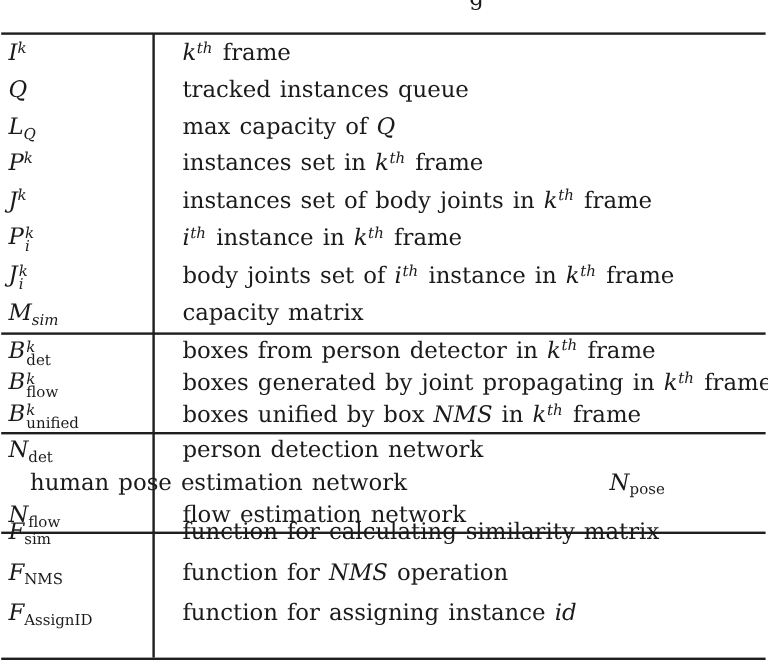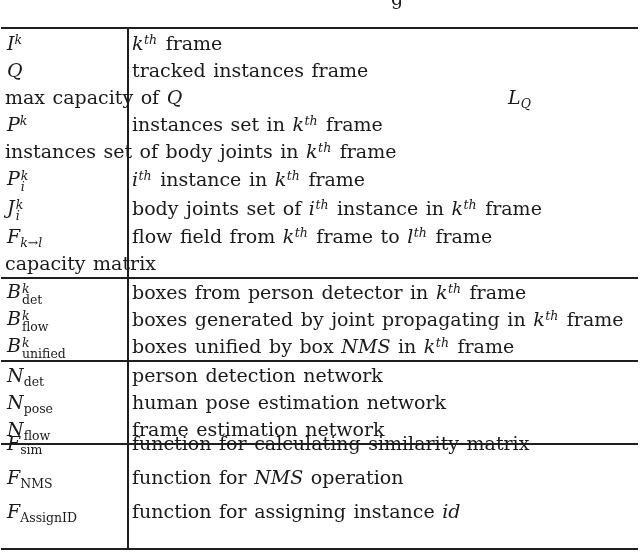--- a/index.html
+++ b/index.html
@@ -47,21 +47,21 @@
   .sec3 { top: 426px; height: 102px; }
   .row { display: flex; align-items: center; }
   .cell { font-size: 19px; line-height: 22px; white-space: nowrap; }
   .sym {
     width: 127px;
     padding-left: 7px;
     box-sizing: border-box;
     flex: 0 0 auto;
   }
   .desc {
-    padding-left: 5px;
+    padding-left: 25px;
     flex: 1;
     word-spacing: 1.5px;
   }
   .it { font-style: italic; }
   .rm { font-style: normal; }
   .script { font-style: italic; }
   sup, sub { font-size: 12.5px; line-height: 0; }
   sup { vertical-align: 6px; }
   sub { vertical-align: -4px; }
   .desc sup { margin-right: 1px; margin-left: 0.5px; }
@@ -90,52 +90,50 @@
 <div class="vdivider"></div>
 
 <div id="notation-table">
     <div class="section sec0">
       <div class="row">
         <div class="cell sym"><span class="it">I</span><sup><span class="it">k</span></sup></div>
         <div class="cell desc"><span class="it">k</span><sup class="it">th</sup> frame</div>
       </div>
       <div class="row">
         <div class="cell sym"><span class="it">Q</span></div>
-        <div class="cell desc">tracked instances frame</div>
+        <div class="cell desc">tracked instances queue</div>
       </div>
       <div class="row">
+        <div class="cell sym"><span class="it">L</span><sub><span class="it">Q</span></sub></div>
         <div class="cell desc">max capacity of <span class="it">Q</span></div>
-        <div class="cell sym"><span class="it">L</span><sub><span class="it">Q</span></sub></div>
       </div>
       <div class="row">
         <div class="cell sym"><span class="script">P</span><sup><span class="it">k</span></sup></div>
         <div class="cell desc">instances set in <span class="it">k</span><sup class="it">th</sup> frame</div>
       </div>
       <div class="row">
+        <div class="cell sym"><span class="script">J</span><sup><span class="it">k</span></sup></div>
         <div class="cell desc">instances set of body joints in <span class="it">k</span><sup class="it">th</sup> frame</div>
       </div>
       <div class="row">
         <div class="cell sym"><span class="it">P</span><span class="stack">
             <span class="it">k</span>
             <span class="it">i</span>
           </span></div>
         <div class="cell desc"><span class="it">i</span><sup class="it">th</sup> instance in <span class="it">k</span><sup class="it">th</sup> frame</div>
       </div>
       <div class="row">
         <div class="cell sym"><span class="it">J</span><span class="stack">
             <span class="it">k</span>
             <span class="it">i</span>
           </span></div>
         <div class="cell desc">body joints set of <span class="it">i</span><sup class="it">th</sup> instance in <span class="it">k</span><sup class="it">th</sup> frame</div>
       </div>
       <div class="row">
-        <div class="cell sym"><span class="it">F</span><sub><span class="it">k→l</span></sub></div>
-        <div class="cell desc">flow field from <span class="it">k</span><sup class="it">th</sup> frame to <span class="it">l</span><sup class="it">th</sup> frame</div>
-      </div>
-      <div class="row">
+        <div class="cell sym"><span class="it">M</span><sub><span class="it">sim</span></sub></div>
         <div class="cell desc">capacity matrix</div>
       </div>
     </div>
     <div class="section sec1">
       <div class="row">
         <div class="cell sym"><span class="it">B</span><span class="stack">
             <span class="it">k</span>
             <span class="rm">det</span>
           </span></div>
         <div class="cell desc">boxes from person detector in <span class="it">k</span><sup class="it">th</sup> frame</div>
@@ -154,26 +152,26 @@
           </span></div>
         <div class="cell desc">boxes unified by box <span class="it">NMS</span> in <span class="it">k</span><sup class="it">th</sup> frame</div>
       </div>
     </div>
     <div class="section sec2">
       <div class="row">
         <div class="cell sym"><span class="script">N</span><sub><span class="rm">det</span></sub></div>
         <div class="cell desc">person detection network</div>
       </div>
       <div class="row">
+        <div class="cell desc">human pose estimation network</div>
         <div class="cell sym"><span class="script">N</span><sub><span class="rm">pose</span></sub></div>
-        <div class="cell desc">human pose estimation network</div>
       </div>
       <div class="row">
         <div class="cell sym"><span class="script">N</span><sub><span class="rm">flow</span></sub></div>
-        <div class="cell desc">frame estimation network</div>
+        <div class="cell desc">flow estimation network</div>
       </div>
     </div>
     <div class="section sec3">
       <div class="row">
         <div class="cell sym"><span class="script">F</span><sub><span class="rm">sim</span></sub></div>
         <div class="cell desc">function for calculating similarity matrix</div>
       </div>
       <div class="row">
         <div class="cell sym"><span class="script">F</span><sub><span class="rm">NMS</span></sub></div>
         <div class="cell desc">function for <span class="it">NMS</span> operation</div>

